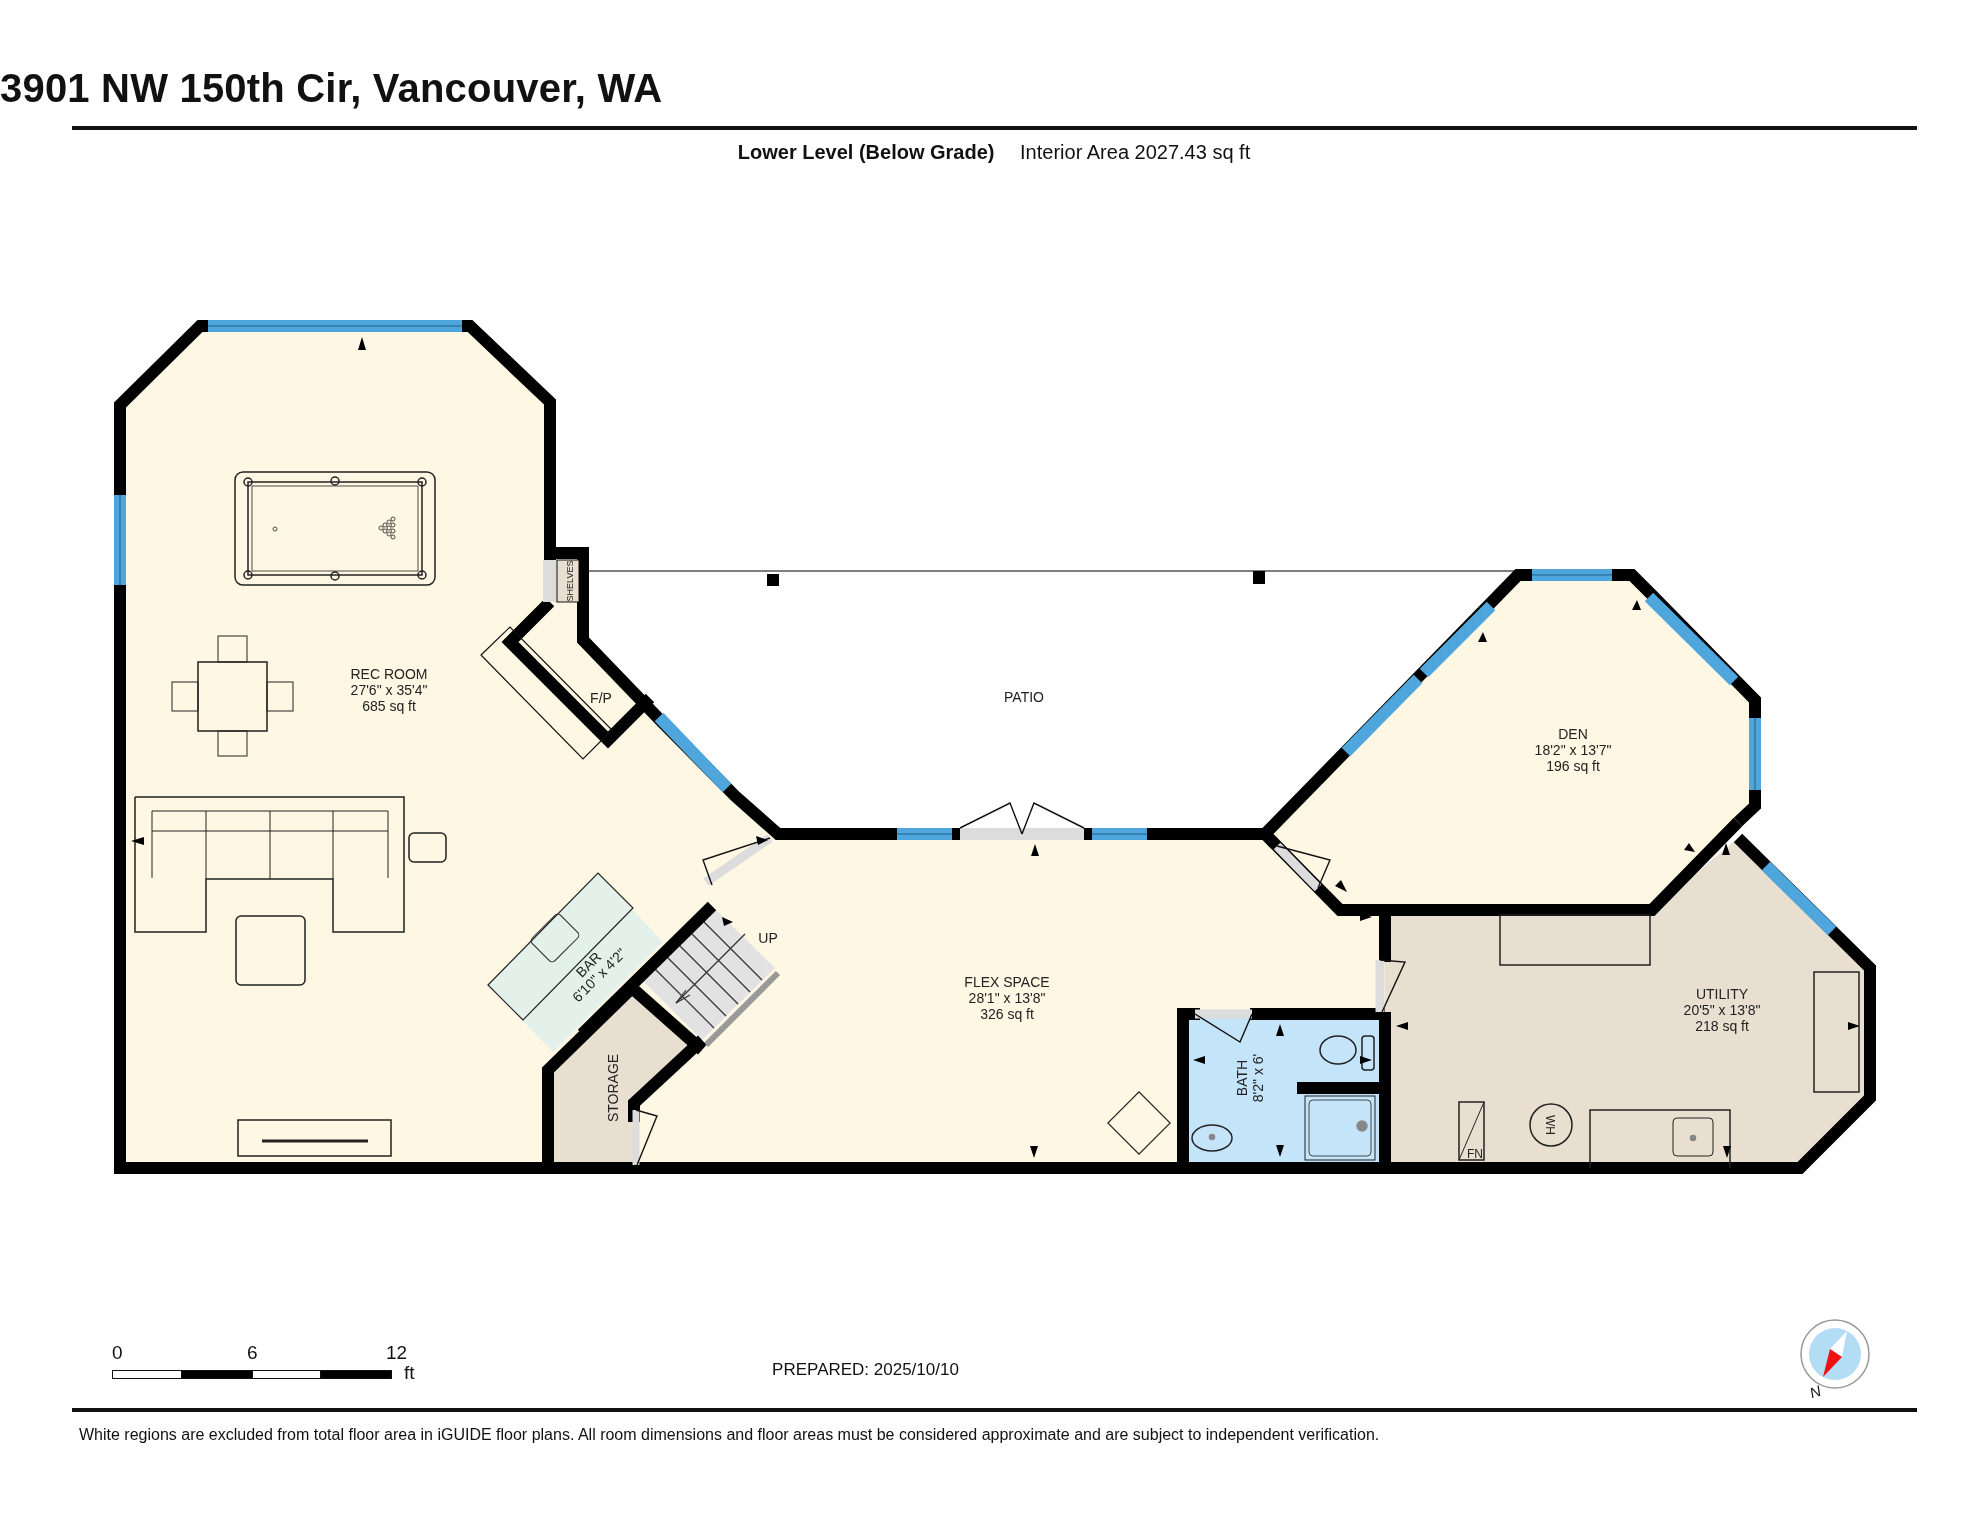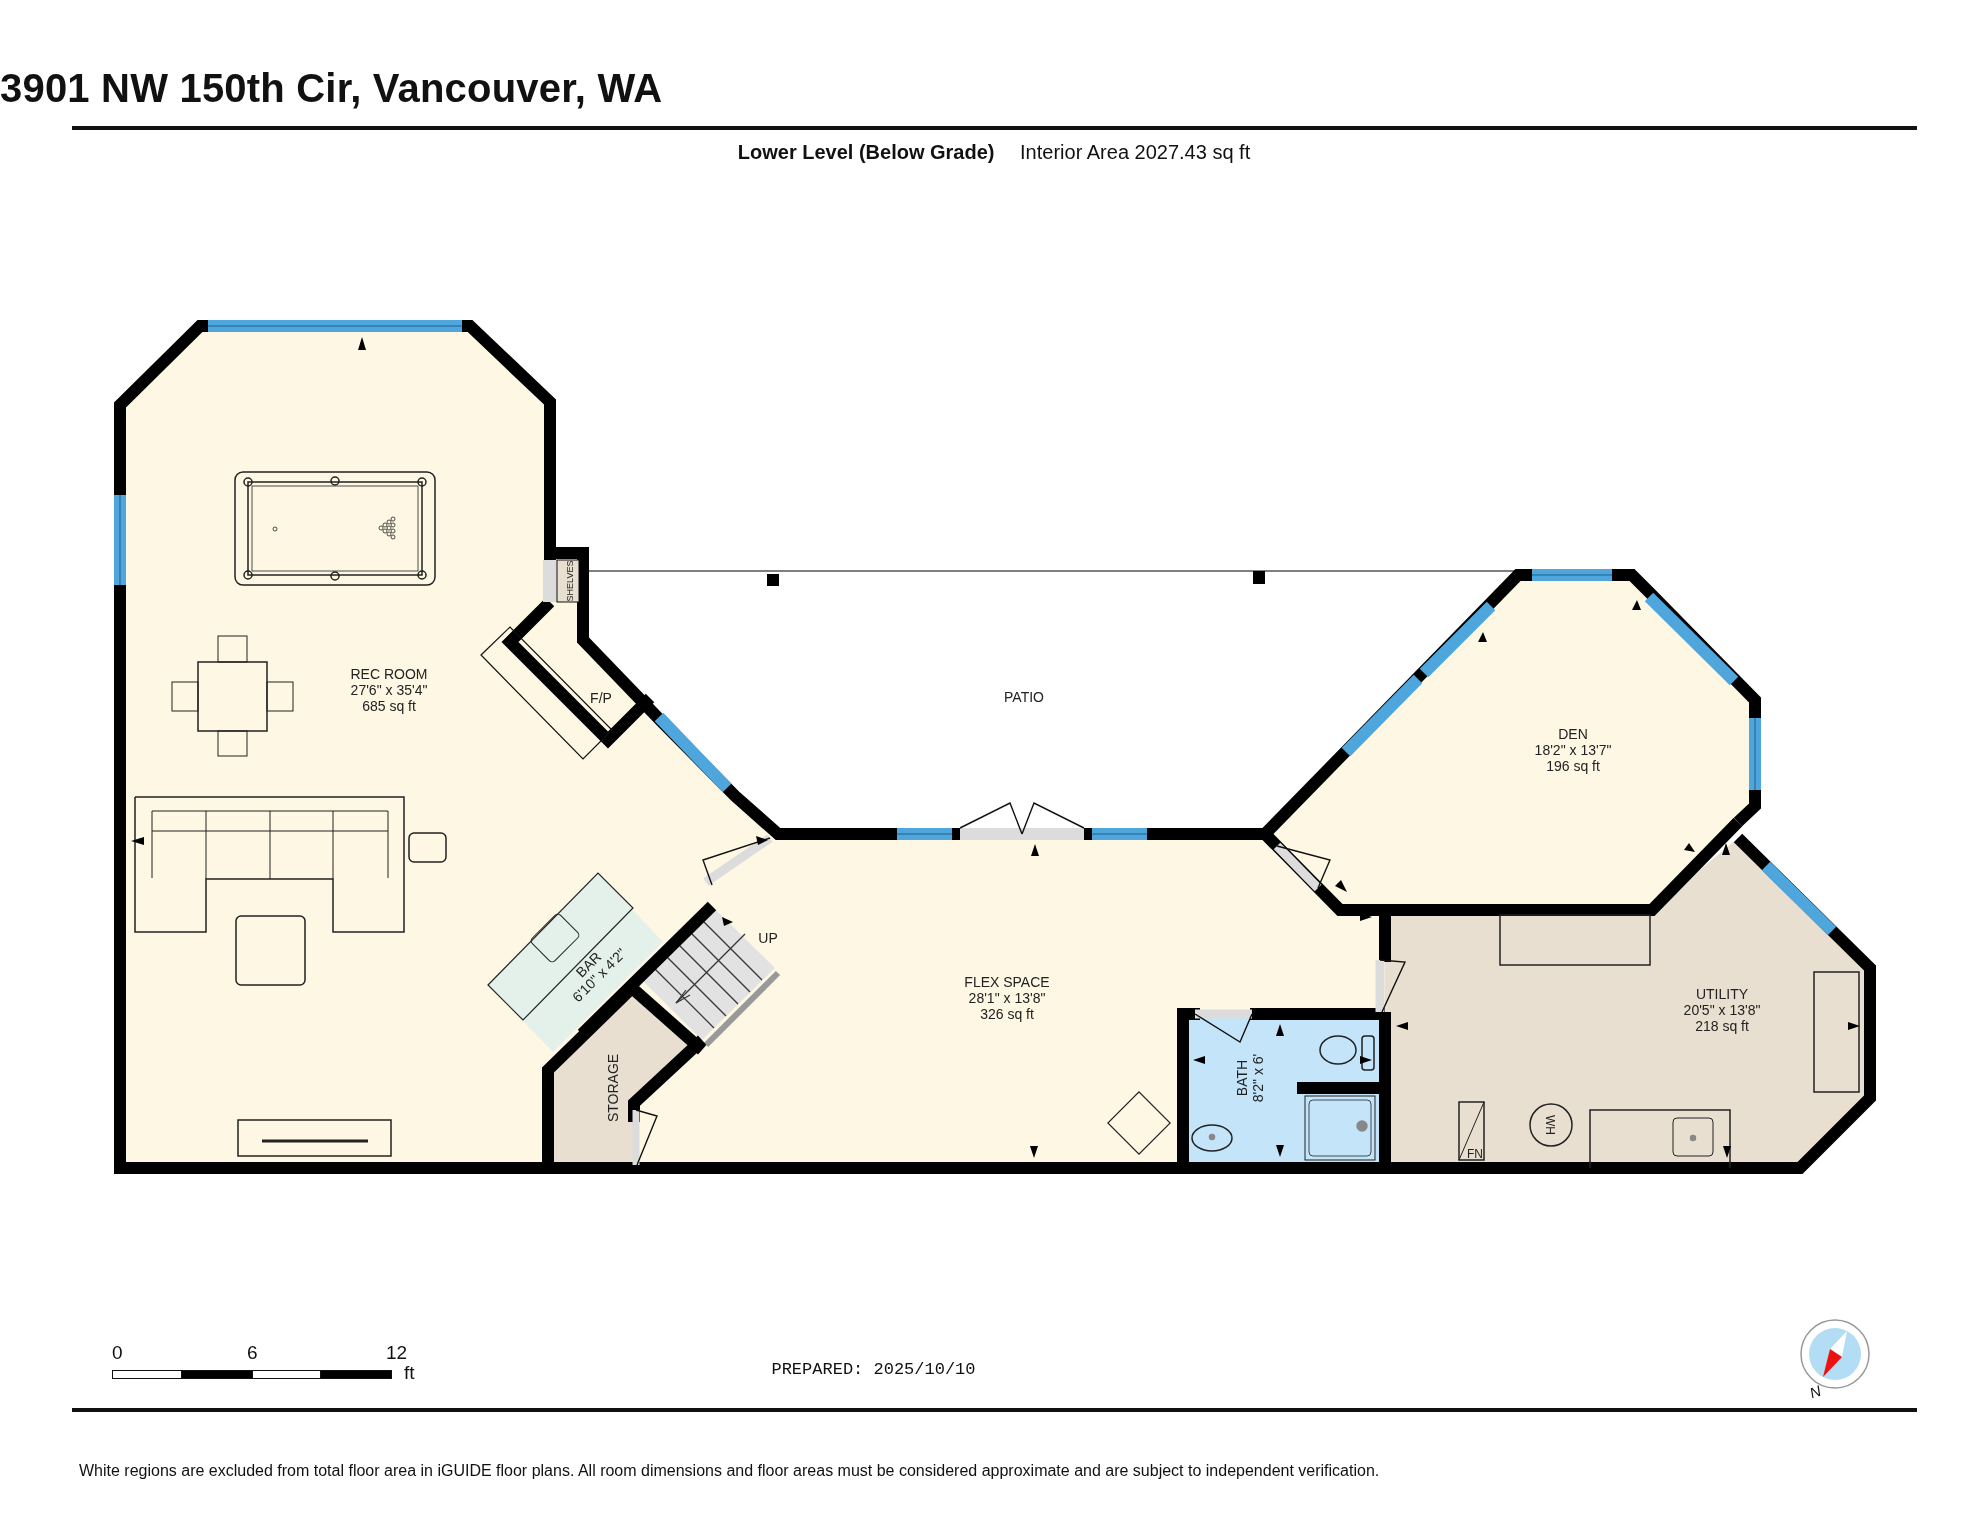--- a/index.html
+++ b/index.html
@@ -7,22 +7,22 @@
   .title { position:absolute; left:0; width:1988px; top:66px; font-size:40px; font-weight:bold; letter-spacing:0.2px; }
   .rule { position:absolute; left:72px; width:1845px; height:4px; background:#111; }
   .subtitle { position:absolute; left:0; width:1988px; top:141px; text-align:center; font-size:20px; }
   .subtitle .lvl { font-weight:bold; margin-right:20px; }
   svg.plan { position:absolute; left:0; top:0; }
   .room-label { font-family:"Liberation Sans", sans-serif; font-size:14px; fill:#222; text-anchor:middle; }
   .scale { position:absolute; left:112px; top:1342px; width:320px; height:60px; }
   .scale .num { position:absolute; top:0; font-size:19px; }
   .scale .bar { position:absolute; top:28px; height:9px; border:1px solid #111; box-sizing:border-box; }
   .scale .unit { position:absolute; left:292px; top:20px; font-size:19px; }
-  .prepared { position:absolute; left:8px; width:1731px; top:1360px; text-align:center; font-size:17px;font-family:Liberation Mono, monospace; }
-  .disclaimer { position:absolute; left:79px; top:1426px; font-size:16px;margin-top:36px; }
+  .prepared { position:absolute; left:0; width:1731px; top:1360px; text-align:center; font-size:17px; }
+  .disclaimer { position:absolute; left:79px; top:1426px; font-size:16px; }
   .compass { position:absolute; left:1800px; top:1318px; width:72px; height:80px; }
 </style>
 </head>
 <body>
 
 <div class="title">3901 NW 150th Cir, Vancouver, WA</div>
 <div class="rule" style="top:126px;"></div>
 <div class="subtitle">
   <span class="lvl">Lower Level (Below Grade)</span>
   <span>Interior Area 2027.43 sq ft</span>

